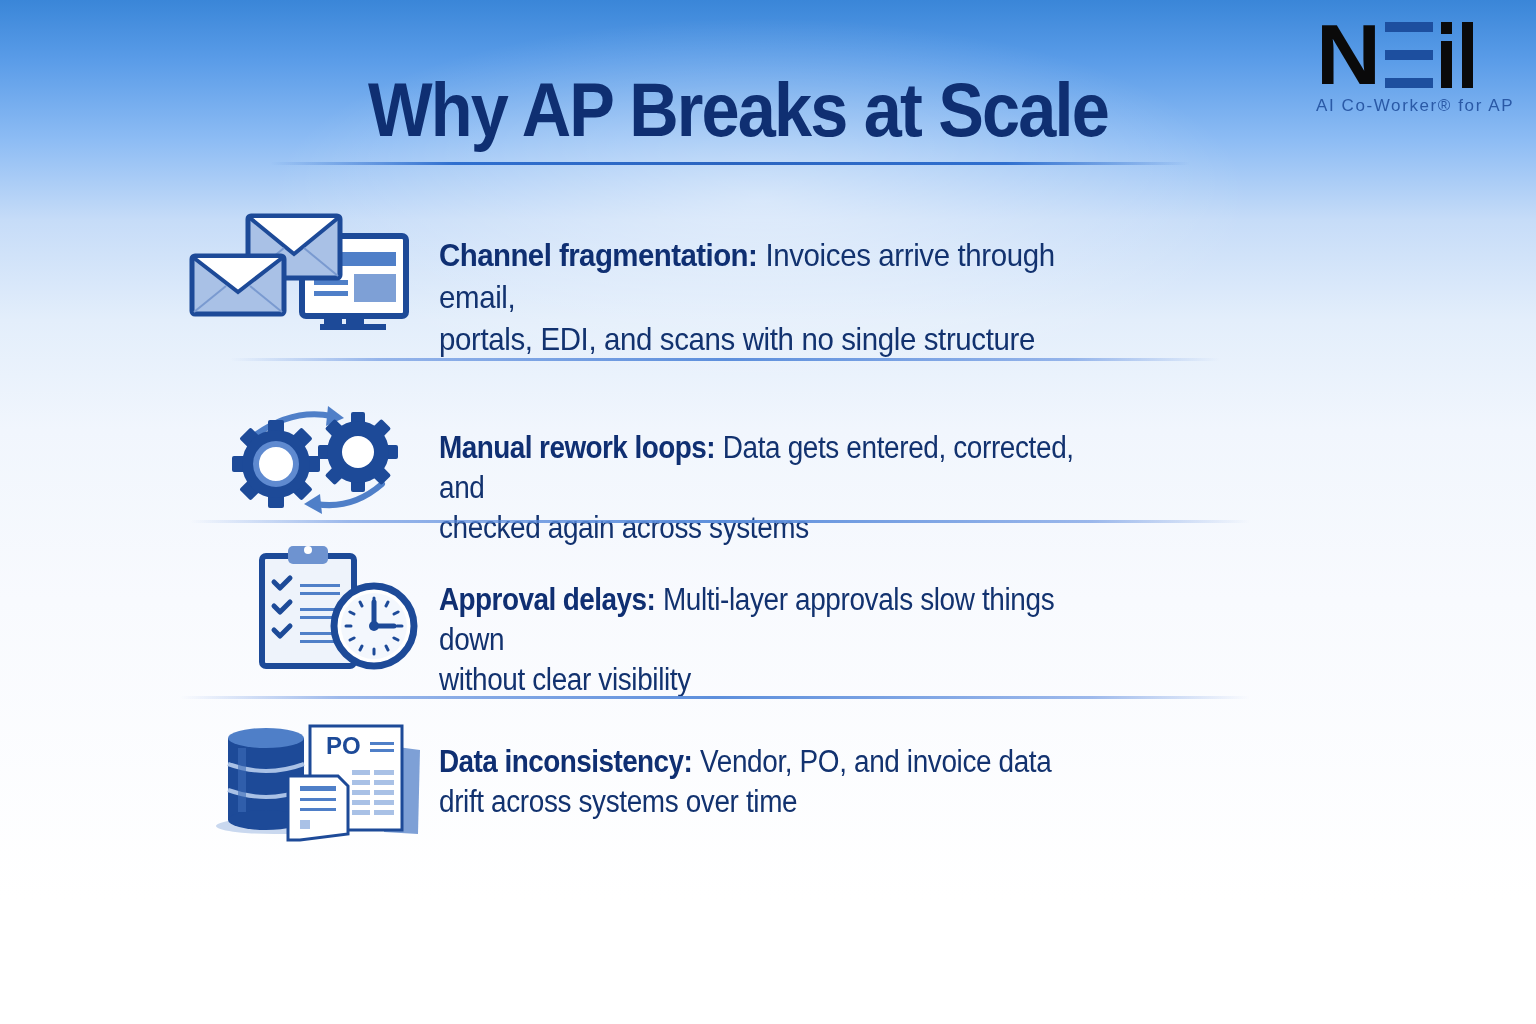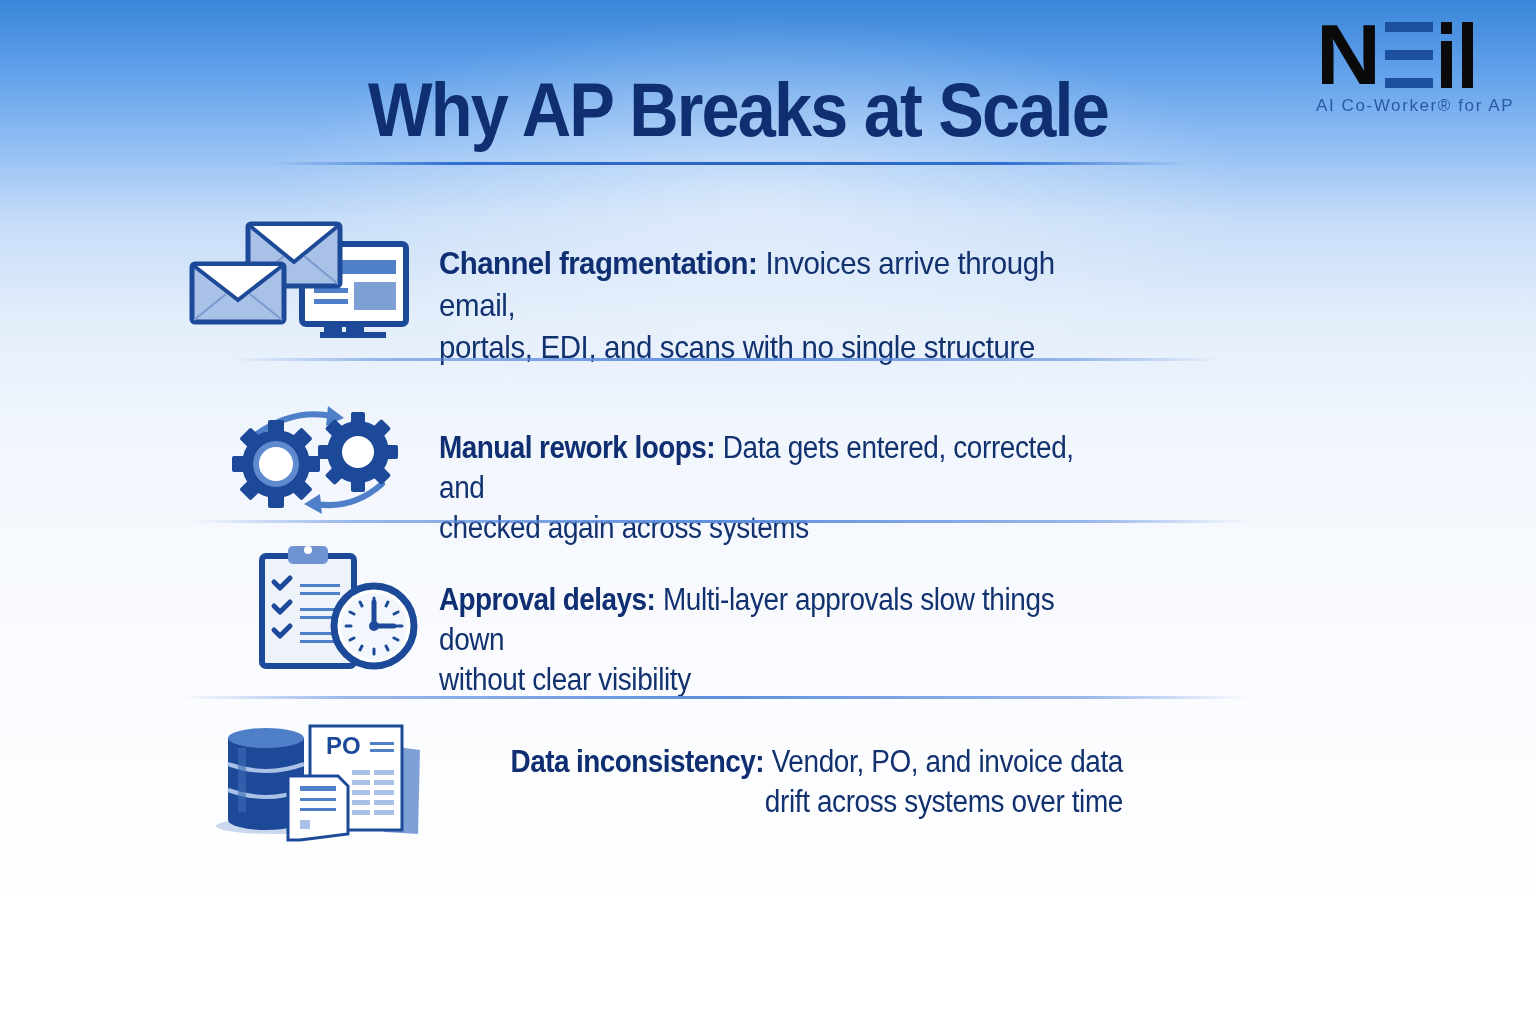--- a/index.html
+++ b/index.html
@@ -144,27 +144,27 @@
       font-weight: 400;
       letter-spacing: -0.4px;
     }
     .divider {
       position: absolute;
       height: 3px;
       border-radius: 2px;
       background: linear-gradient(90deg, rgba(80,130,220,0) 0%, rgba(80,130,220,0.55) 15%, #5d8fdc 50%, rgba(80,130,220,0.55) 85%, rgba(80,130,220,0) 100%);
     }
 
-    .i1 { top: 218px; height: 130px; }
+    .i1 { top: 210px; height: 130px; }
     .i1 .text { top: 24px; font-size: 32px; transform: scaleX(0.92); transform-origin: left; }
     .i2 { top: 406px; height: 110px; }
     .i2 .text { top: 22px; font-size: 31px; line-height: 40px; transform: scaleX(0.9); transform-origin: left; }
     .i3 { top: 540px; height: 134px; }
     .i3 .text { top: 40px; font-size: 31px; line-height: 40px; transform: scaleX(0.9); transform-origin: left; }
-    .i4 { top: 720px; height: 130px; text-align: right; }
+    .i4 { top: 720px; height: 130px; }
     .i4 .text { top: 22px; font-size: 31px; line-height: 40px; transform: scaleX(0.9); transform-origin: left; }
   </style>
 </head>
 <body>
 
 <div class="glow"></div>
 
 <div class="logo">
   <div class="logo-mark">
     <span class="logo-n">N</span>

